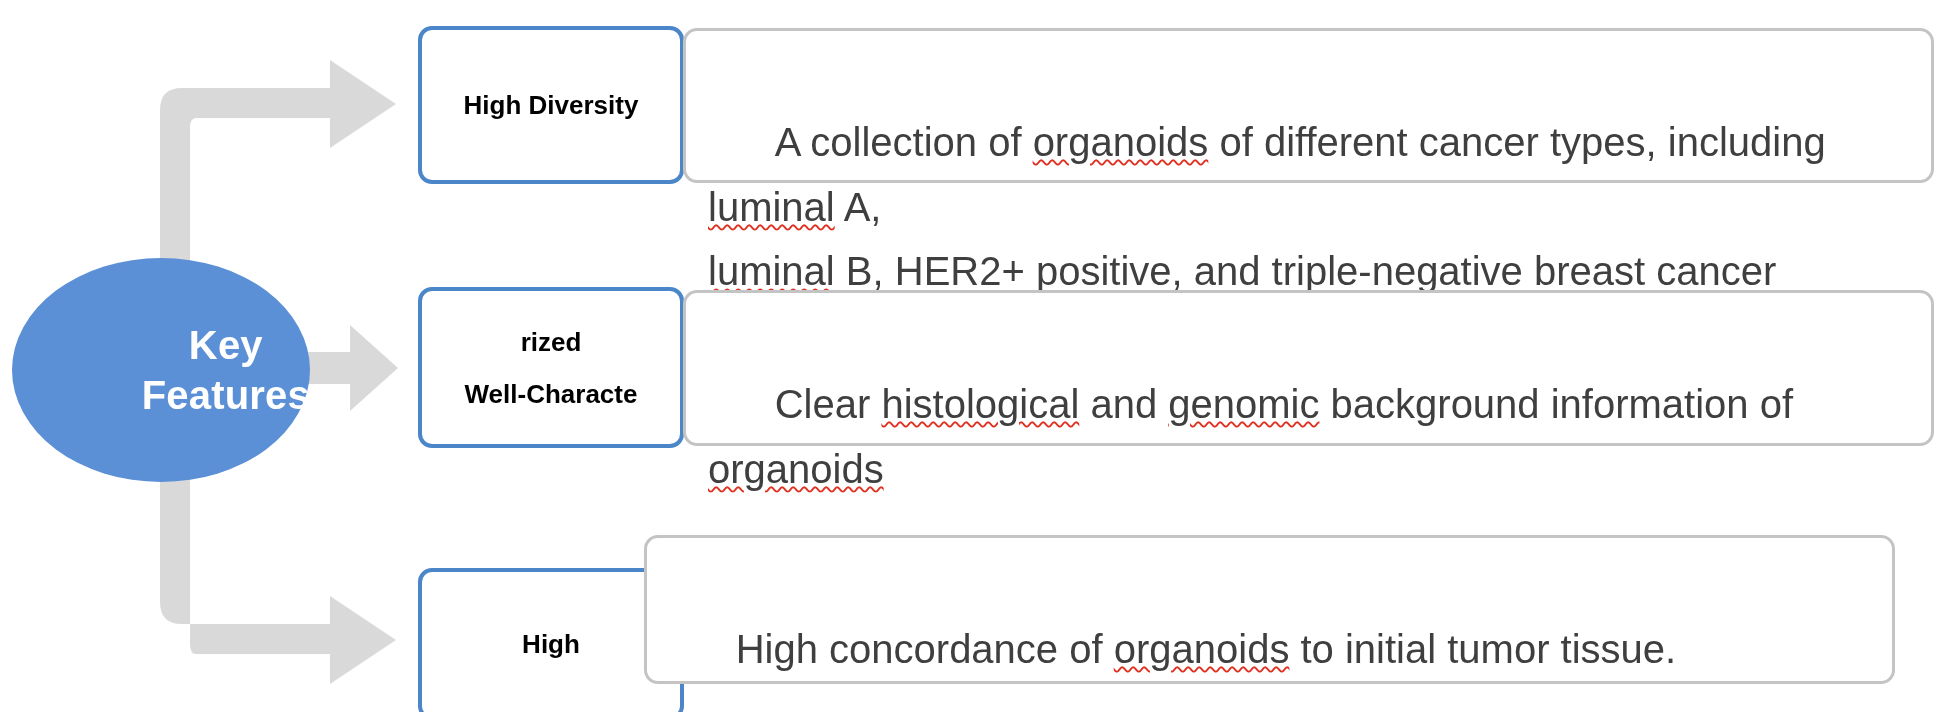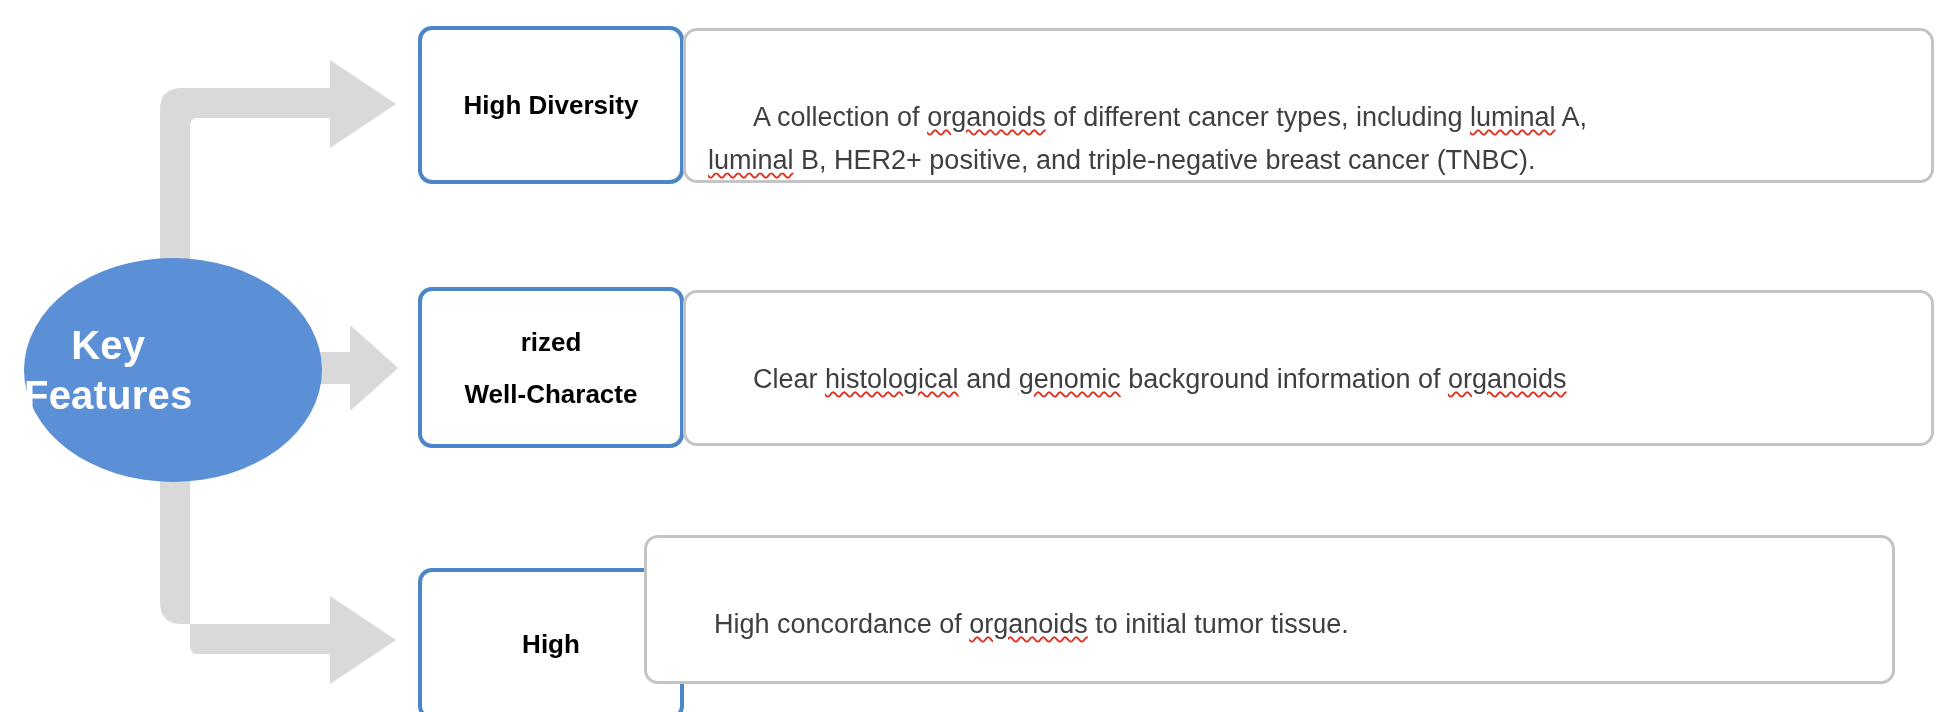--- a/index.html
+++ b/index.html
@@ -6,23 +6,23 @@
   body{width:1951px;height:712px;position:relative;overflow:hidden;
        font-family:"Liberation Sans","DejaVu Sans",sans-serif;}
 
   #canvas{position:absolute;left:0;top:0;width:1951px;height:712px;}
 
   
   .arrows{position:absolute;left:0;top:0;width:1951px;height:712px;}
 
   
   .hub{
-    position:absolute;left:24px;top:258px;width:298px;height:224px;
+    position:absolute;left:12px;top:258px;width:298px;height:224px;
     border-radius:50%;
-    display:flex;align-items:center;justify-content:flex-start;
+    display:flex;align-items:center;justify-content:flex-end;
     text-align:center;
   }
   .hub-label{
     color:#ffffff;font-weight:bold;font-size:40px;line-height:1.25;
     letter-spacing:0.2px;
   }
 
   .label-box{
     position:absolute;
     background:#ffffff;
@@ -39,22 +39,22 @@
 
   .desc-box{
     position:absolute;
     background:#ffffff;
     border:3px solid #C4C4C4;
     border-radius:14px;
     box-sizing:border-box;
     display:flex;align-items:flex-start;
   }
   .desc-text{
-    color:#3F3F3F;font-size:27px;line-height:1.62;
-    padding:21px 22px 0 22px;
+    color:#3F3F3F;font-size:40px;line-height:1.62;
+    padding:14px 22px 0 22px;
     white-space:pre-wrap;
   }
 
   
   .sq{
     text-decoration-line:underline;
     text-decoration-style:wavy;
     text-decoration-color:#E03020;
     text-decoration-thickness:2px;
     text-underline-offset:3px;

